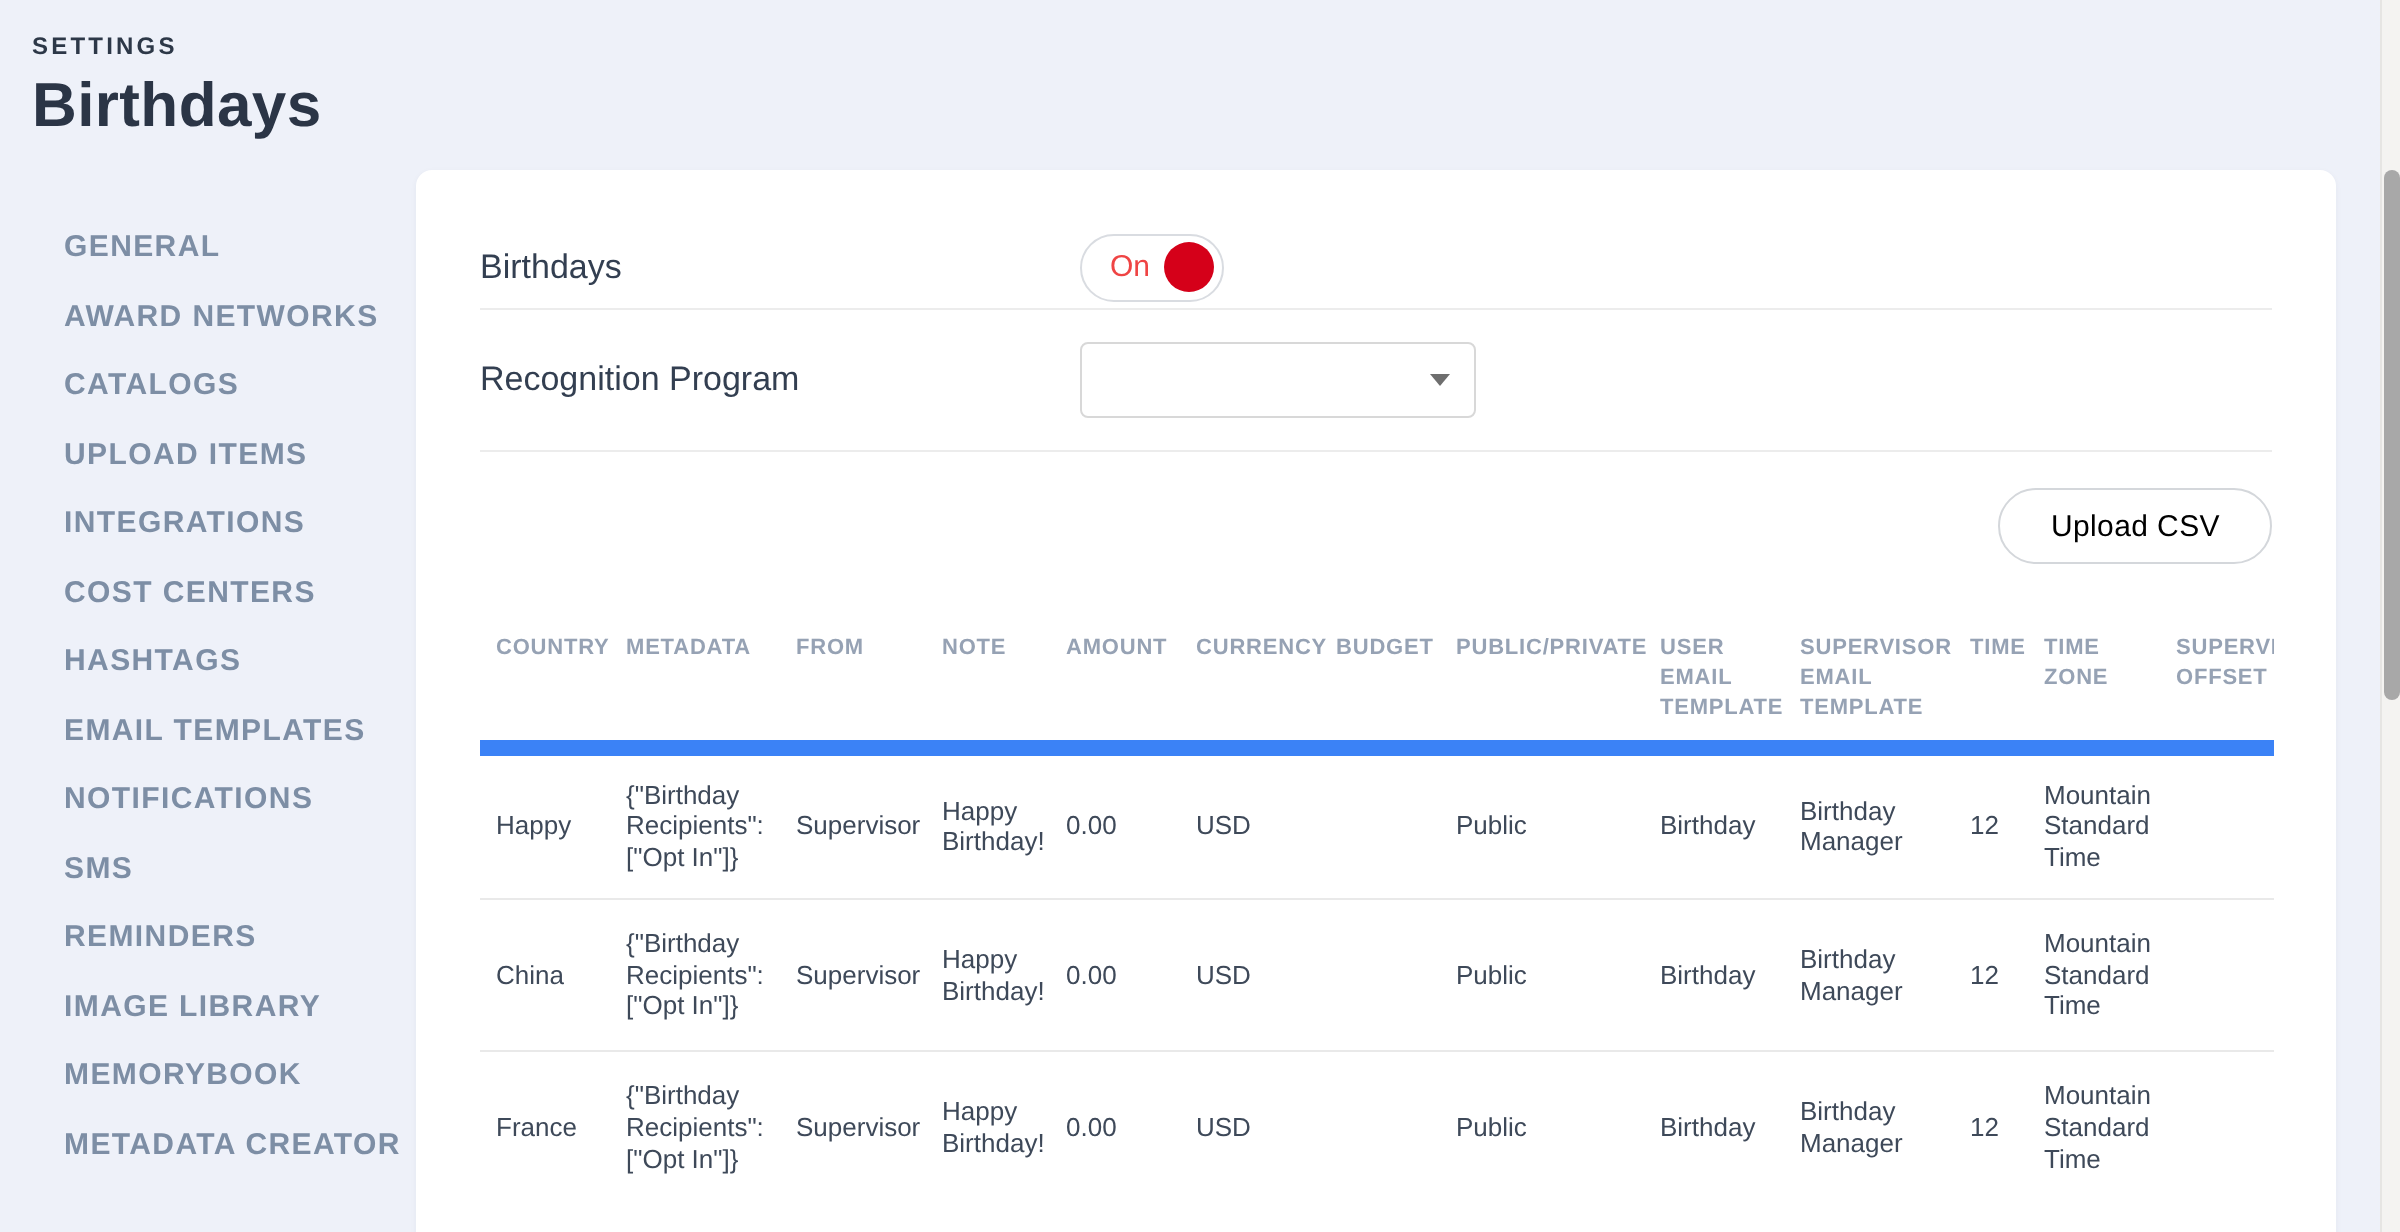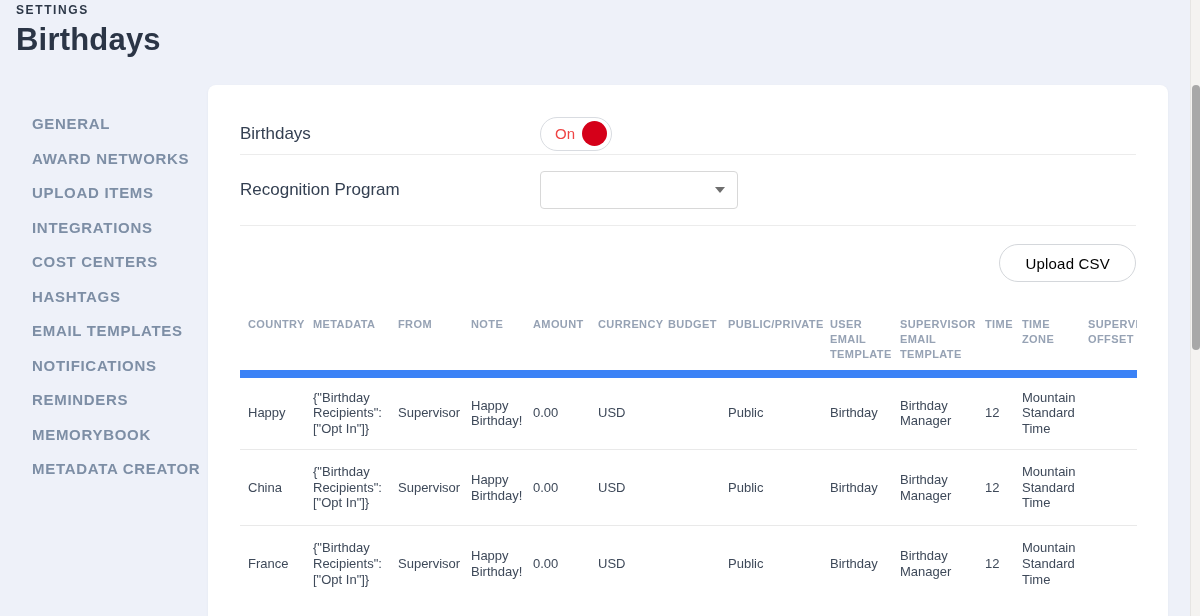--- a/index.html
+++ b/index.html
@@ -5,21 +5,21 @@
   * { margin:0; padding:0; box-sizing:border-box; }
   html,body { width:1200px; height:616px; overflow:hidden; }
   body {
     font-family:"Liberation Sans", sans-serif;
     background:#eef1f9;
     position:relative;
     color:#2d3848;
   }
 
   
-  .page-header { position:absolute; left:16px; top:3px; }
+  .page-header { position:absolute; left:16px; top:16px; }
   .eyebrow {
     font-size:12px; font-weight:700; letter-spacing:1.6px;
     color:#2d3848; text-transform:uppercase;
   }
   .page-title {
     font-size:31px; font-weight:700; color:#2b3546; margin-top:5px;
     letter-spacing:.2px;
   }
 
   
@@ -103,27 +103,30 @@
 <body>
 
 <div class="page-header">
   <div class="eyebrow">SETTINGS</div>
   <div class="page-title">Birthdays</div>
 </div>
 
 <nav class="sidebar">
     <div class="sidebar-item">GENERAL</div>
     <div class="sidebar-item">AWARD NETWORKS</div>
+    <div class="sidebar-item">CATALOGS</div>
     <div class="sidebar-item">UPLOAD ITEMS</div>
     <div class="sidebar-item">INTEGRATIONS</div>
     <div class="sidebar-item">COST CENTERS</div>
     <div class="sidebar-item">HASHTAGS</div>
     <div class="sidebar-item">EMAIL TEMPLATES</div>
     <div class="sidebar-item">NOTIFICATIONS</div>
+    <div class="sidebar-item">SMS</div>
     <div class="sidebar-item">REMINDERS</div>
+    <div class="sidebar-item">IMAGE LIBRARY</div>
     <div class="sidebar-item">MEMORYBOOK</div>
     <div class="sidebar-item">METADATA CREATOR</div>
   </nav>
 
 <div class="card">
 
   <div class="setting-row row-birthdays">
     <div class="setting-label">Birthdays</div>
     <div class="toggle">
       <span class="toggle-label">On</span>

